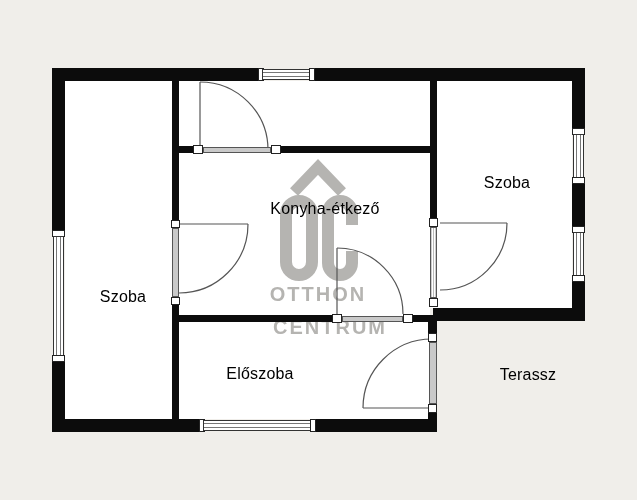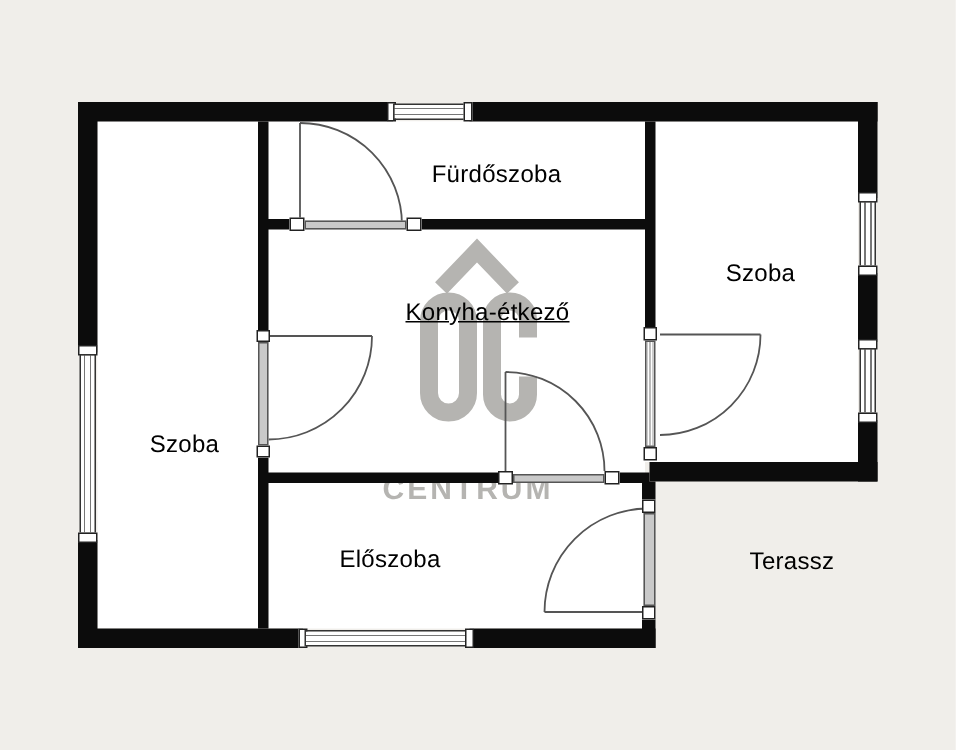--- a/index.html
+++ b/index.html
@@ -36,21 +36,22 @@
 <div class="canvas">
 
   <div class="room-bg" style="left:65px;top:81px;width:507px;height:227px;"></div>
   <div class="room-bg" style="left:65px;top:81px;width:365px;height:338px;"></div>
 
   <svg class="wm-svg" width="637" height="500" viewBox="0 0 637 500">
     <polyline points="294,192 318,167 342,192" fill="none" stroke="#b5b4b1" stroke-width="11"></polyline>
     <rect x="286" y="201" width="26" height="74" rx="13" fill="none" stroke="#b5b4b1" stroke-width="12"></rect>
     <path d="M 352 225 V 213 A 12 12 0 0 0 340 201 A 12 12 0 0 0 328 213 V 263 A 12 12 0 0 0 340 275 A 12 12 0 0 0 352 263 V 251" fill="none" stroke="#b5b4b1" stroke-width="12"></path>
   </svg>
-  <div class="wm-text" style="left:312px;top:327px;">CENTRUM</div>
+  <div class="wm-text" style="left:318px;top:294px;">OTTHON</div>
+  <div class="wm-text" style="left:330px;top:327px;">CENTRUM</div>
 
   <svg class="arcs" width="637" height="500" viewBox="0 0 637 500" fill="none" stroke="#555" stroke-width="1.2">
     <path d="M 200 150 L 200 82"></path>
     <path d="M 200 82 A 68 68 0 0 1 268 150"></path>
     <path d="M 180 224 L 248 224"></path>
     <path d="M 248 224 A 69 69 0 0 1 179 293"></path>
     <path d="M 440 223 L 507 223"></path>
     <path d="M 507 223 A 67 67 0 0 1 440 290"></path>
     <path d="M 337 314 L 337 248"></path>
     <path d="M 337 248 A 66 66 0 0 1 403 314"></path>
@@ -112,20 +113,19 @@
   <div class="cap" style="left:310px;top:419px;width:6px;height:13px;"></div>
 
   <div class="cap" style="left:572px;top:128px;width:13px;height:7px;"></div>
   <div class="window v" style="left:573px;top:134px;width:11px;height:44px;"></div>
   <div class="cap" style="left:572px;top:177px;width:13px;height:7px;"></div>
 
   <div class="cap" style="left:572px;top:226px;width:13px;height:7px;"></div>
   <div class="window v" style="left:573px;top:232px;width:11px;height:44px;"></div>
   <div class="cap" style="left:572px;top:275px;width:13px;height:7px;"></div>
 
-  <div class="room-label" style="left:331px;top:117px;">Fürdőszoba</div>
   <div class="room-label" style="left:507px;top:183px;">Szoba</div>
-  <div class="room-label" style="left:325px;top:209px;text-decoration:underline;">Konyha-étkező</div>
+  <div class="room-label" style="left:325px;top:209px;">Konyha-étkező</div>
   <div class="room-label" style="left:123px;top:297px;">Szoba</div>
   <div class="room-label" style="left:260px;top:374px;">Előszoba</div>
   <div class="room-label" style="left:528px;top:375px;">Terassz</div>
 
 </div>
 
 </body></html>

